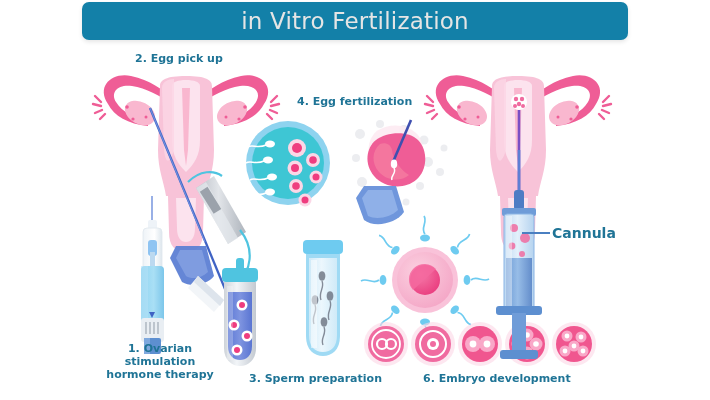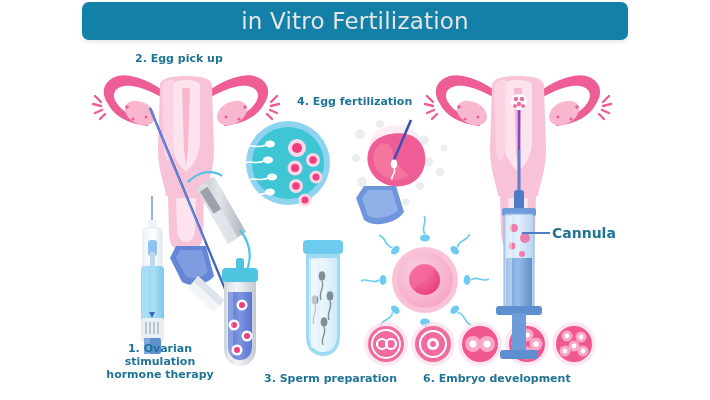--- a/index.html
+++ b/index.html
@@ -458,21 +458,21 @@
       <rect x="500" y="350" width="38" height="9" rx="3" fill="#5d8fd0"></rect>
     </g>
   </svg>
   </div>
 
   <div class="lbl center" style="left:100px;top:342px;width:120px;">1. Ovarian stimulation
 hormone therapy</div>
 
   <div class="lbl" style="left:135px;top:52px;">2. Egg pick up</div>
 
-  <div class="lbl" style="left:264px;top:372px;">3. Sperm preparation</div>
+  <div class="lbl" style="left:249px;top:372px;">3. Sperm preparation</div>
 
   <div class="lbl" style="left:297px;top:95px;">4. Egg fertilization</div>
 
   <div class="lbl" style="left:423px;top:372px;">6. Embryo development</div>
 
 
   <div class="leader"></div>
   <div class="cannula-lbl">Cannula</div>
 
 </div>

